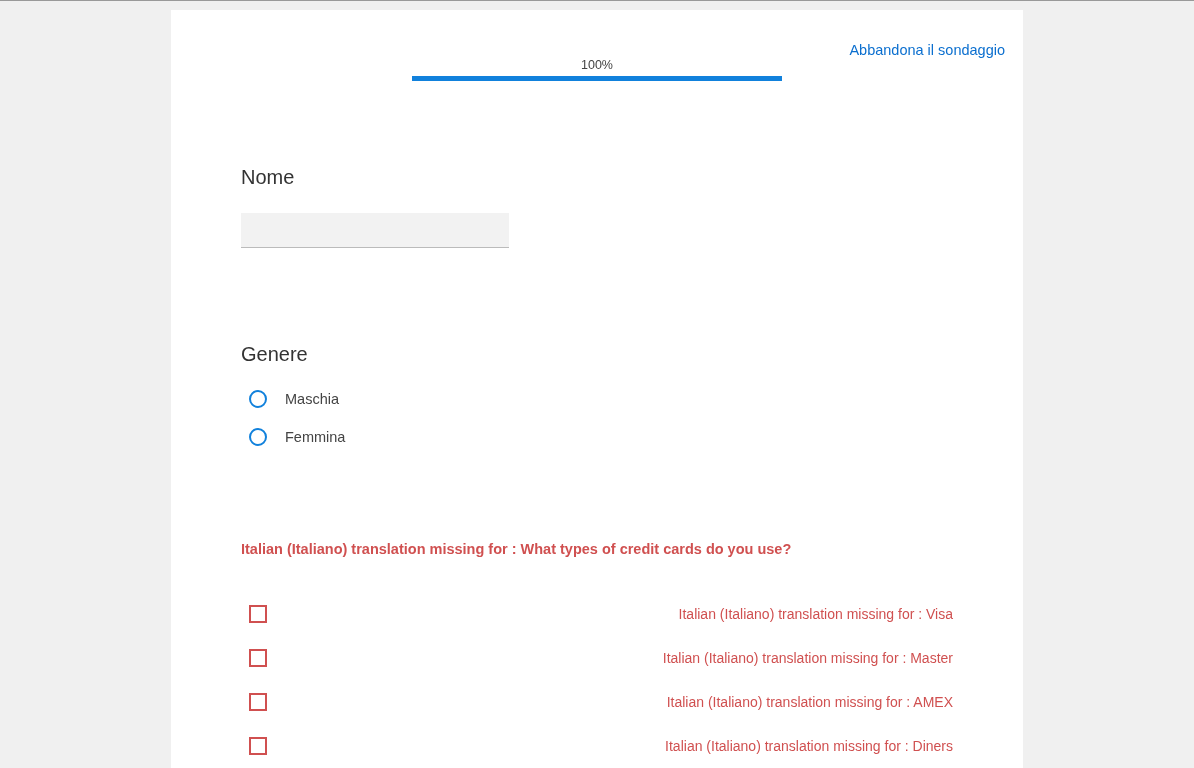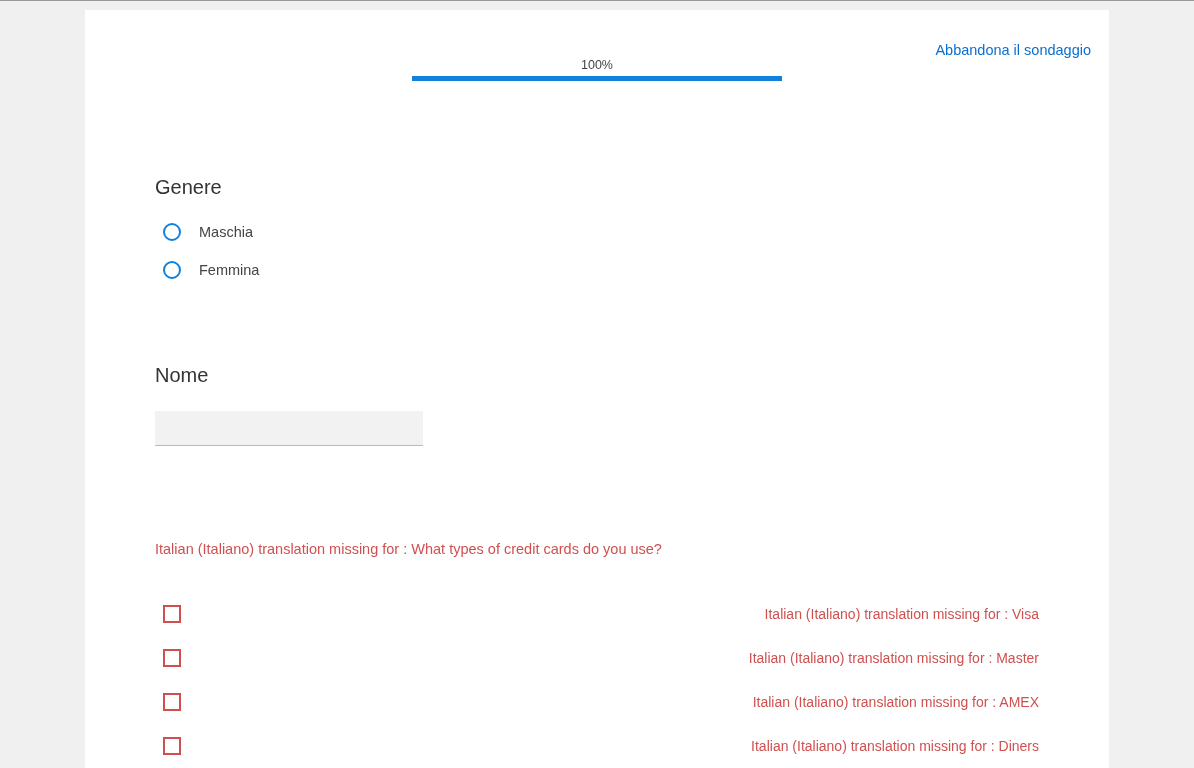--- a/index.html
+++ b/index.html
@@ -7,21 +7,21 @@
   body {
     background: #f0f0f0;
     font-family: "Segoe UI", "Helvetica Neue", Arial, sans-serif;
     color: #333;
     border-top: 1px solid #999;
     display: flex;
     justify-content: center;
   }
   .card {
     background: #fff;
-    width: 1024px;
+    width: 852px;
     min-height: 746px;
     margin-top: 9px;
     position: relative;
     padding-bottom: 40px;
   }
   .exit-link {
     position: absolute;
     top: 32px;
     right: 18px;
     color: #0b6fcf;
@@ -47,21 +47,21 @@
     padding: 0 70px;
   }
   .question-block { margin-top: 95px; }
   .question-block.tight { margin-top: 85px; }
   .question-title {
     font-size: 20px;
     color: #333;
     font-weight: 500;
     margin-bottom: 24px;
   }
-  .question-title.missing { font-size: 14.5px; color: #d05050; font-weight: 400; }
+  .question-title.missing { font-size: 14.5px; color: #d05050; font-weight: 700; }
   .radio-row {
     display: flex;
     align-items: center;
     gap: 18px;
     margin: 0 0 20px 8px;
   }
   .radio-circle {
     width: 18px; height: 18px;
     border: 2px solid #1181dc;
     border-radius: 50%;
@@ -100,35 +100,35 @@
 <div class="card">
   <div class="exit-link">Abbandona il sondaggio</div>
 
   <div class="progress-wrap">
     <div class="progress-label">100%</div>
     <div class="progress-bar"></div>
   </div>
 
   <div class="content">
 
+    <div class="question-block tight">
+      <div class="question-title">Nome</div>
+      <input type="text" class="text-input" style="">
+    </div>
+
     <div class="question-block">
       <div class="question-title">Genere</div>
       <div class="radio-row">
         <div class="radio-circle"></div>
         <div class="radio-label">Maschia</div>
       </div>
       <div class="radio-row">
         <div class="radio-circle"></div>
         <div class="radio-label">Femmina</div>
       </div>
-    </div>
-
-    <div class="question-block tight">
-      <div class="question-title">Nome</div>
-      <input type="text" class="text-input" style="">
     </div>
 
     <div class="question-block">
       <div class="question-title missing">Italian (Italiano) translation missing for : What types of credit cards do you use?</div>
       <div style="height:24px"></div>
       <div class="checkbox-row">
         <div class="checkbox-box"></div>
         <div class="checkbox-label">Italian (Italiano) translation missing for : Visa</div>
       </div>
       <div class="checkbox-row">

